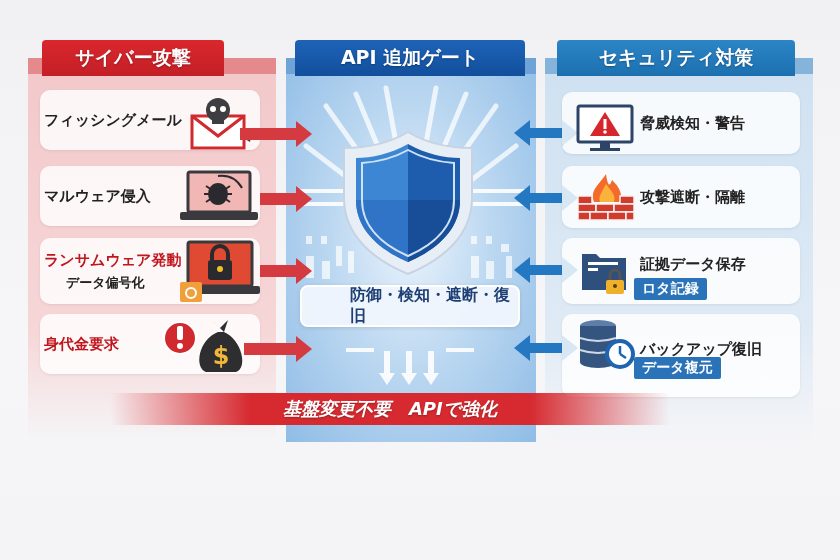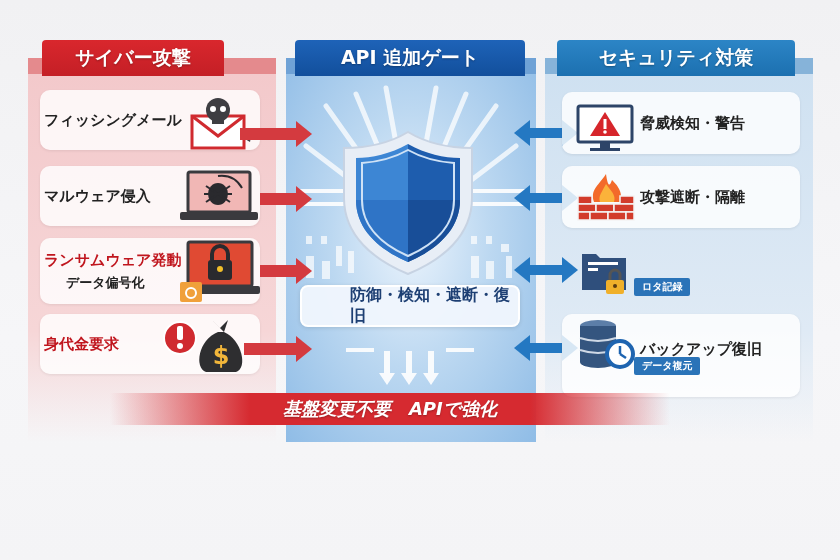--- a/index.html
+++ b/index.html
@@ -70,21 +70,21 @@
   }
 
   .bottom-banner {
     position: absolute; left: 110px; top: 393px; width: 560px; height: 32px;
     background: linear-gradient(90deg, rgba(214,42,48,0) 0%, #d62a30 25%, #d62a30 75%, rgba(214,42,48,0) 100%);
     display: flex; align-items: center; justify-content: center;
     color: #fff; font-weight: bold; font-size: 18px; text-shadow: 0 1px 2px rgba(0,0,0,0.3); font-style: italic;
   }
 
   .badge {
-    position: absolute; background: #2a73b8; color: #fff; font-size: 10px; font-weight: bold;
+    position: absolute; background: #2a73b8; color: #fff; font-size: 14px; font-weight: bold;
     padding: 2px 8px; border-radius: 2px;
   }
 </style>
 </head>
 <body>
 
 <div class="stage">
 
   <div class="col-bg col-left-bg"></div>
   <div class="col-bg col-mid-bg"></div>
@@ -243,20 +243,23 @@
       <rect x="2" y="34" width="18" height="8"></rect>
         <rect x="20" y="34" width="18" height="8"></rect>
         <rect x="38" y="34" width="20" height="8"></rect>
       <rect x="2" y="42" width="12" height="8"></rect>
         <rect x="14" y="42" width="18" height="8"></rect>
         <rect x="32" y="42" width="18" height="8"></rect>
         <rect x="50" y="42" width="8" height="8"></rect>
     </g>
   </svg>
 
+  <div class="card card-right" style="top:238px; height:66px;">
+    <span class="card-text" style="margin-top:-14px;">証拠データ保存</span>
+  </div>
   <svg class="icon" style="left:580px; top:246px;" width="52" height="52">
     <path d="M2 8 L16 8 L20 12 L46 12 L46 44 L2 44 Z" fill="#2f4f7c"></path>
     <rect x="8" y="16" width="30" height="3" fill="#fff"></rect>
       <rect x="8" y="22" width="10" height="3" fill="#fff"></rect>
     <path d="M30 34 L30 29 A5 5 0 0 1 40 29 L40 34" fill="none" stroke="#555" stroke-width="3"></path>
     <rect x="26" y="34" width="18" height="14" rx="2" fill="#f0b02a"></rect>
     <circle cx="35" cy="40" r="2" fill="#5a3a10"></circle>
   </svg>
   <div class="badge" style="left:634px; top:278px;">ロタ記録</div>
 

